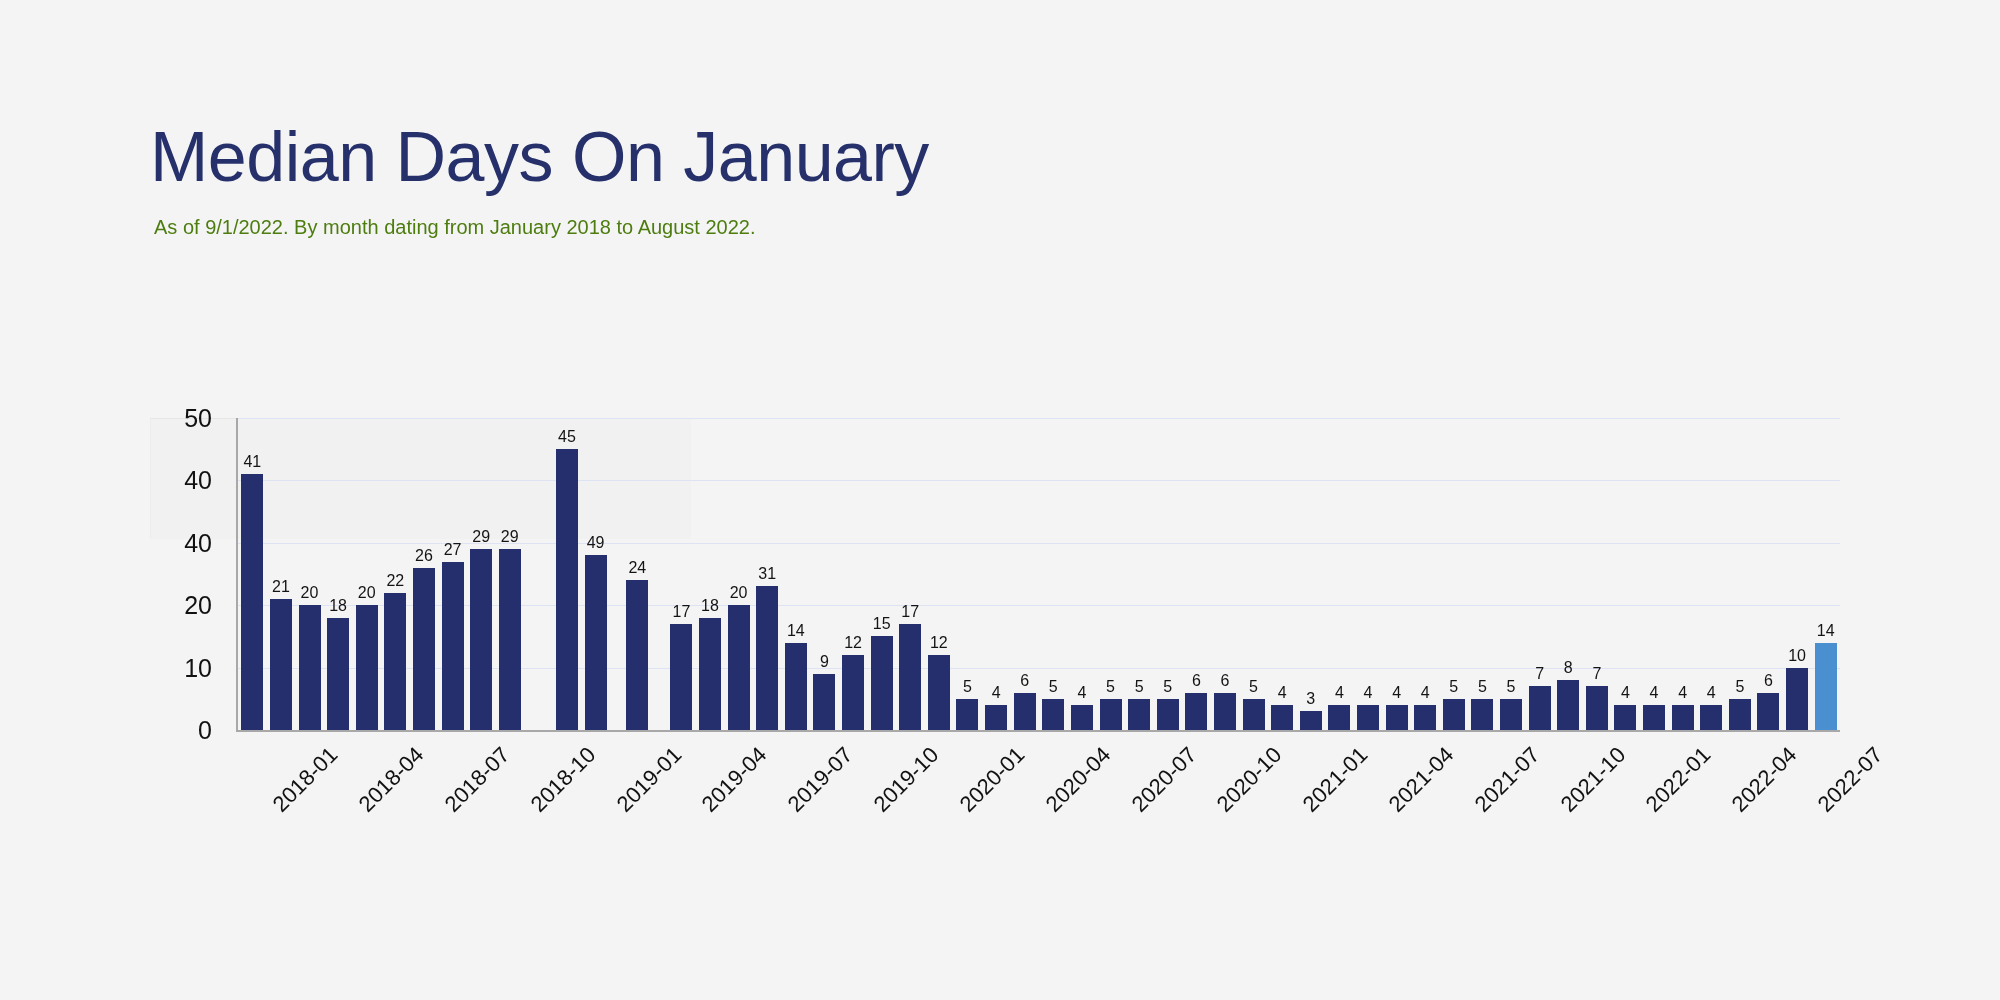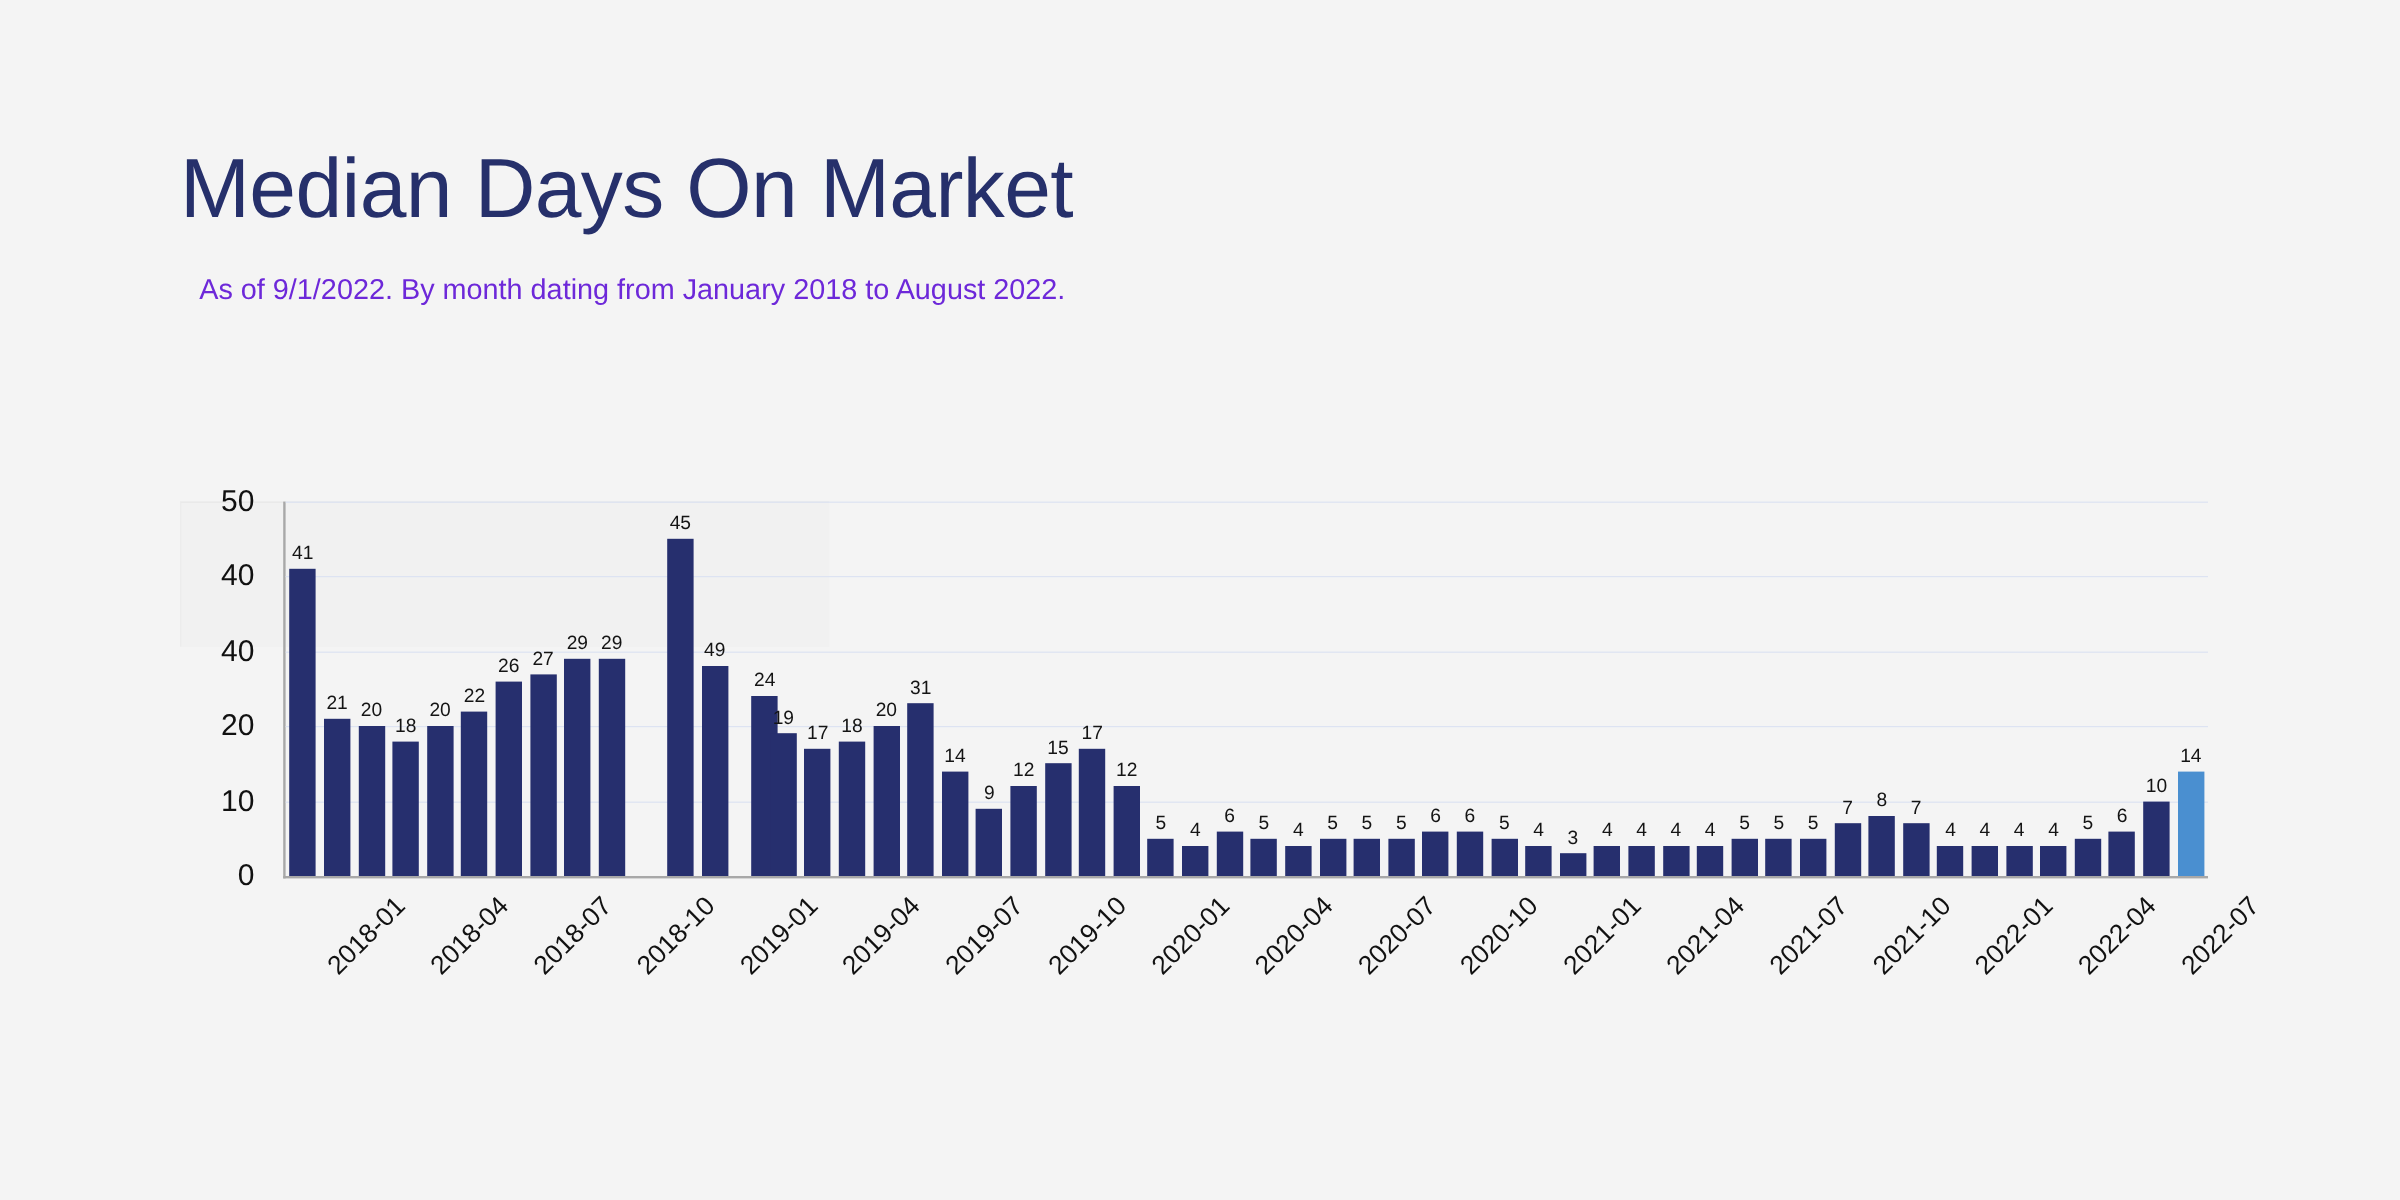--- a/index.html
+++ b/index.html
@@ -25,24 +25,24 @@
   #chart-title {
     font-size: 70px;
     font-weight: 400;
     color: #26306b;
     letter-spacing: -0.5px;
     line-height: 1.0;
     margin: 0;
     white-space: nowrap;
   }
   #chart-subtitle {
-    font-size: 24px;
+    font-size: 20px;
     font-weight: 400;
-    color: #6d28d9;
-    margin: 16px;
+    color: #4d7c0f;
+    margin: 4px;
     padding-top: 20px;
     white-space: nowrap;
   }
 
   
   #chart-area {
     position: absolute;
     left: 150px;
     top: 418px;
     width: 1700px;
@@ -154,21 +154,21 @@
     white-space: nowrap;
     transform-origin: right top;
     transform: rotate(-45deg);
     text-align: right;
   }
 </style>
 </head>
 <body>
 
 <div id="header">
-  <h1 id="chart-title">Median Days On Market</h1>
+  <h1 id="chart-title">Median Days On January</h1>
   <p id="chart-subtitle">As of 9/1/2022. By month dating from January 2018 to August 2022.</p>
 </div>
 
 <div id="chart-area">
   <div id="panel-shade"></div>
 
   <div id="y-axis">
       <div class="y-tick" style="top: 312px;">0</div>
       <div class="y-tick" style="top: 249.6px;">10</div>
       <div class="y-tick" style="top: 187.2px;">20</div>
@@ -230,24 +230,20 @@
           <div class="bar" style="height: 280.8px; left: 3.30357px;"></div>
           <div class="bar-label" style="bottom: 283.8px;">45</div>
         </div>
         <div class="bar-slot" style="left: 343.286px; width: 28.6071px;">
           <div class="bar" style="height: 174.72px; left: 3.30357px;"></div>
           <div class="bar-label" style="bottom: 177.72px;">49</div>
         </div>
         <div class="bar-slot" style="left: 385px; width: 28.6071px;">
           <div class="bar" style="height: 149.76px; left: 3.30357px;"></div>
           <div class="bar-label" style="bottom: 152.76px;">24</div>
-        </div>
-        <div class="bar-slot" style="left: 400.5px; width: 28.6071px;">
-          <div class="bar" style="height: 118.56px; left: 3.30357px;"></div>
-          <div class="bar-label" style="bottom: 121.56px;">19</div>
         </div>
         <div class="bar-slot" style="left: 429.107px; width: 28.6071px;">
           <div class="bar" style="height: 106.08px; left: 3.30357px;"></div>
           <div class="bar-label" style="bottom: 109.08px;">17</div>
         </div>
         <div class="bar-slot" style="left: 457.714px; width: 28.6071px;">
           <div class="bar" style="height: 112.32px; left: 3.30357px;"></div>
           <div class="bar-label" style="bottom: 115.32px;">18</div>
         </div>
         <div class="bar-slot" style="left: 486.321px; width: 28.6071px;">

